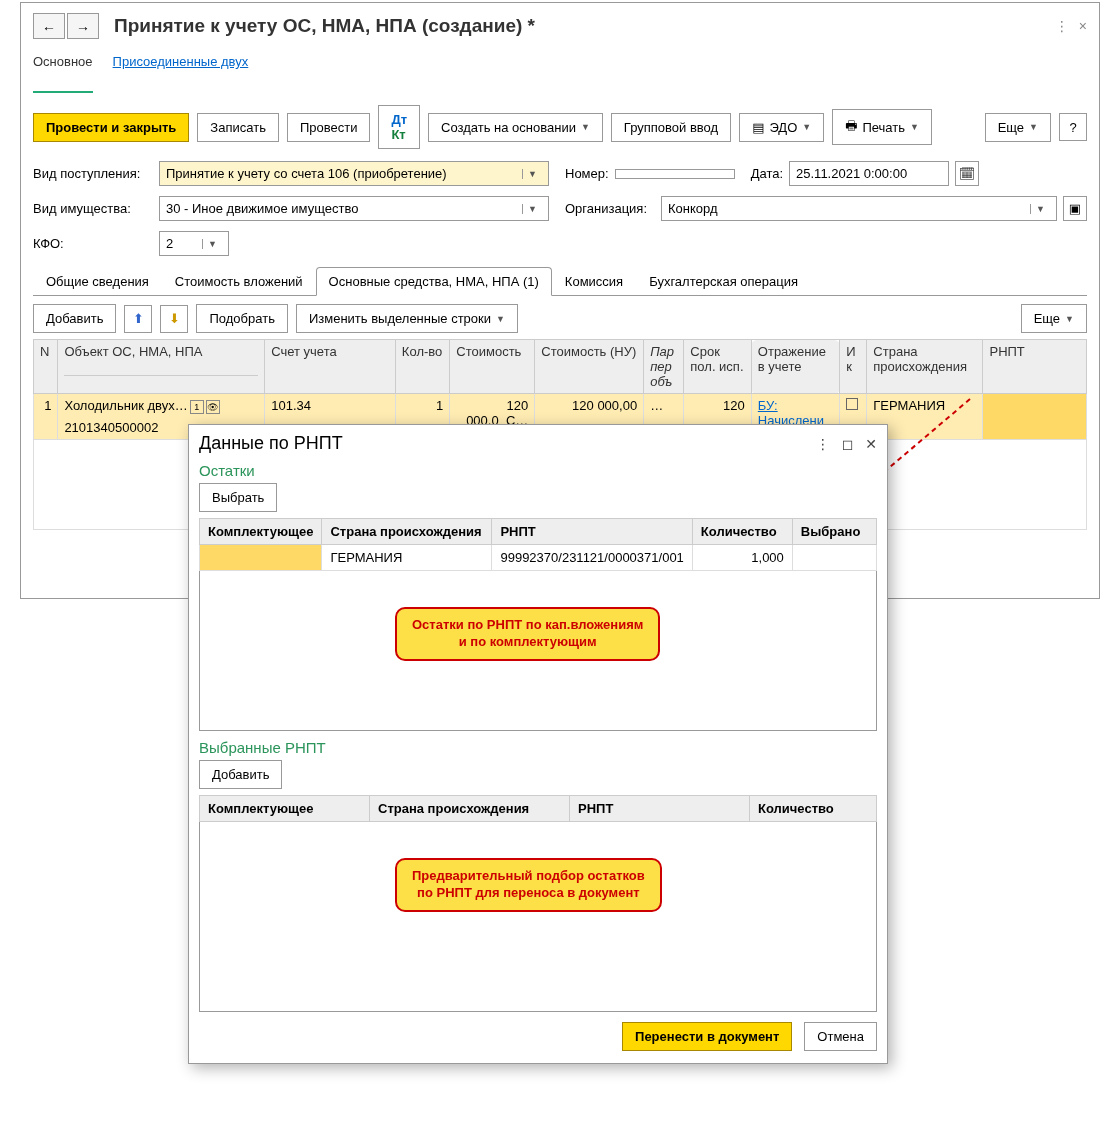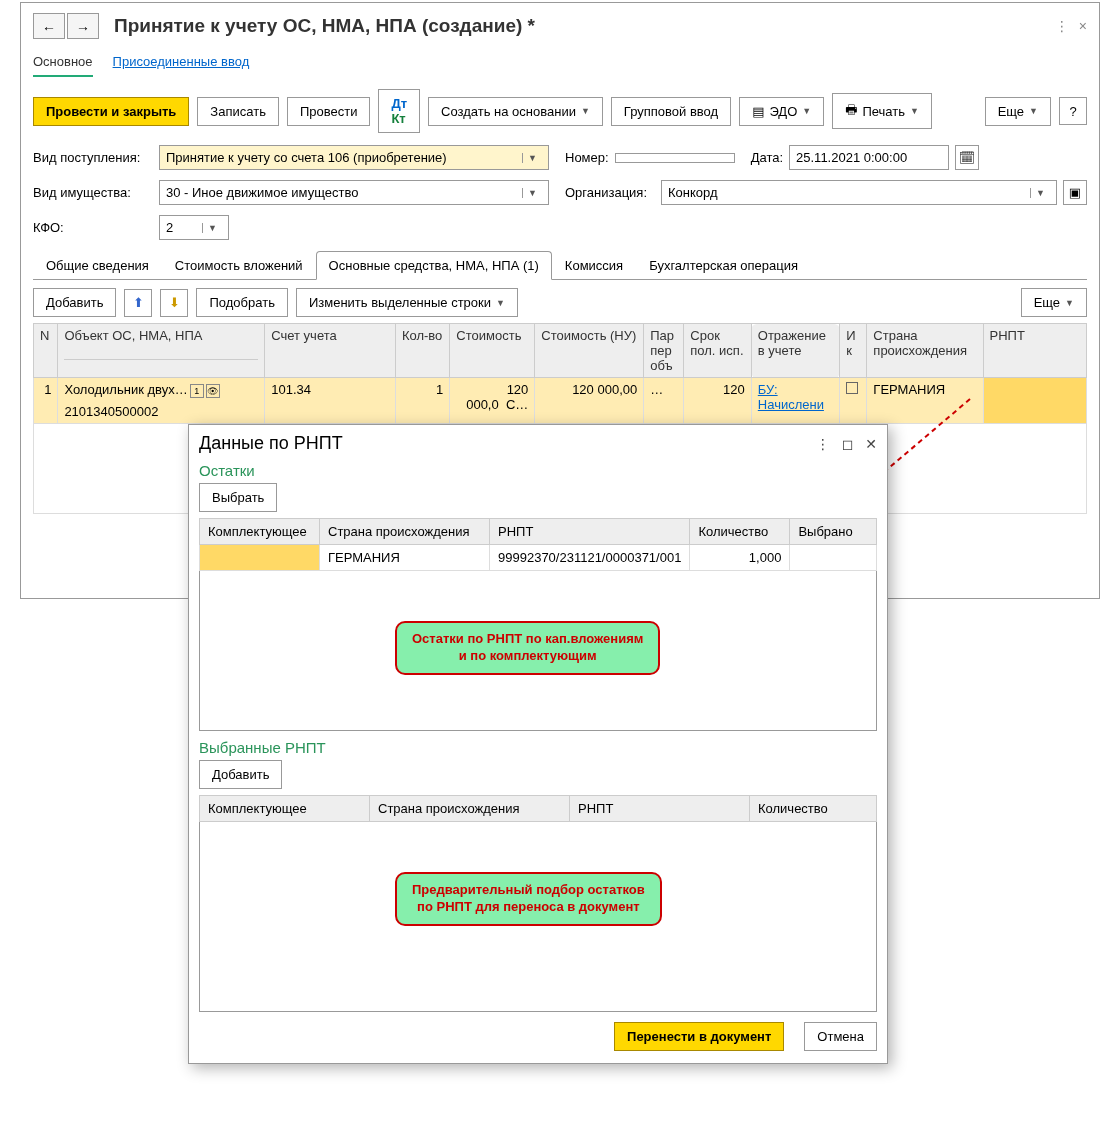--- a/index.html
+++ b/index.html
@@ -7,21 +7,21 @@
   .outer { width: 1120px; height: 1135px; position: relative; background: #fff; }
   .main-window { width: 1080px; border: 1px solid #999; margin: 2px auto; background: #fff; padding: 10px 12px 0 12px; height: 597px; overflow: hidden; }
   .titlebar { display: flex; align-items: center; margin-bottom: 10px; }
   .nav-arrows { display: flex; gap: 2px; margin-right: 15px; }
   .nav-btn { width: 32px; height: 26px; border: 1px solid #999; background: #f5f5f5; cursor: pointer; display: flex; align-items: center; justify-content: center; font-size: 14px; }
   .page-title { font-size: 19px; color: #333; font-weight: bold; flex: 1; }
   .title-icons { display: flex; gap: 10px; color: #888; }
   .title-icon { cursor: pointer; font-size: 14px; }
   .nav-links { display: flex; gap: 20px; padding: 5px 0 12px 0; }
   .nav-link { cursor: pointer; }
-  .nav-link.active { color: #333; border-bottom: 2px solid #2a7; padding-bottom: 6px; }
+  .nav-link.active { color: #333; border-bottom: 2px solid #2a7; padding-bottom: 22px; }
   .nav-link.link { color: #0066cc; text-decoration: underline; }
   .toolbar { display: flex; gap: 8px; margin-bottom: 12px; align-items: center; }
   .btn { border: 1px solid #999; background: #fff; padding: 6px 12px; cursor: pointer; display: inline-flex; align-items: center; gap: 5px; white-space: nowrap; }
   .btn-yellow { background: #ffd800; border: 1px solid #a88800; font-weight: bold; }
   .btn-eshe { margin-left: auto; }
   .btn .drop { font-size: 9px; color: #555; }
   .icon-dtkt { font-size: 10px; }
   .icon-dt { color: #0066cc; font-weight: bold; }
   .icon-kt { color: #15803d; font-weight: bold; }
   .form-row { display: flex; align-items: center; gap: 6px; margin-bottom: 10px; }
@@ -46,26 +46,26 @@
   .checkbox { width: 12px; height: 12px; border: 1px solid #666; display: inline-block; }
   .mini-icon { display: inline-block; width: 14px; height: 14px; border: 1px solid #888; font-size: 9px; text-align: center; line-height: 12px; margin-left: 2px; }
   
   .dialog { position: absolute; left: 188px; top: 422px; width: 700px; border: 1px solid #999; background: #fff; box-shadow: 4px 4px 14px rgba(0,0,0,0.3); padding: 8px 10px 12px 10px; }
   .dlg-title-row { display: flex; align-items: center; }
   .dlg-title { font-size: 18px; flex: 1; }
   .dlg-icons { display: flex; gap: 12px; }
   .dlg-icon { cursor: pointer; font-size: 14px; color: #444; }
   .section-title { color: #2a945a; font-size: 15px; margin: 8px 0 4px 0; }
   .inner-table { width: 100%; border-collapse: collapse; border: 1px solid #999; margin-top: 6px; }
-  .inner-table th { background: #eee; border: 1px solid #ccc; padding: 5px 8px; text-align: left; font-weight: normal; }
+  .inner-table th { background: #eee; border: 1px solid #ccc; padding: 5px 8px; text-align: left; font-weight: bold; }
   .inner-table td { border: 1px solid #ddd; padding: 5px 8px; }
   .table-body-area { border: 1px solid #999; border-top: none; height: 160px; }
   .table-body-area2 { border: 1px solid #999; border-top: none; height: 190px; }
-  .callout { position: absolute; border: 2.5px solid #cc0000; border-radius: 10px; padding: 8px 15px; color: #cc0000; font-weight: bold; text-align: center; background: #86efac; font-size: 14px; line-height: 1.3; margin-top: 14px; }
-  .dlg-footer { display: flex; justify-content: flex-end; gap: 20px; margin-top: 10px; }
+  .callout { position: absolute; border: 2.5px solid #cc0000; border-radius: 10px; padding: 8px 15px; color: #cc0000; font-weight: bold; text-align: center; background: #fde047; font-size: 14px; line-height: 1.3; }
+  .dlg-footer { display: flex; justify-content: flex-end; gap: 12px; margin-top: 10px; }
   .arrow-svg { position: absolute; }
   .q-btn { border: 1px solid #999; width: 28px; height: 28px; display: flex; align-items: center; justify-content: center; cursor: pointer; }
 </style>
 </head>
 <body>
 
 <div class="outer">
   <div class="main-window">
 
     <div class="titlebar">
@@ -75,21 +75,21 @@
       </div>
       <div class="page-title">Принятие к учету ОС, НМА, НПА (создание) *</div>
       <div class="title-icons">
         <span class="title-icon">⋮</span>
         <span class="title-icon">×</span>
       </div>
     </div>
 
     <div class="nav-links">
       <span class="nav-link active">Основное</span>
-      <span class="nav-link link">Присоединенные ввод</span>
+      <span class="nav-link link">Присоединенные двух</span>
     </div>
 
     <div class="toolbar">
       <div class="btn btn-yellow">Провести и закрыть</div>
       <div class="btn">Записать</div>
       <div class="btn">Провести</div>
       <div class="btn">
           <span class="icon-dtkt"><span class="icon-dt">Дт</span><br><span class="icon-kt">Кт</span></span>
         </div>
       <div class="btn">
@@ -179,21 +179,21 @@
         <tr>
           <th style="width:20px;">N</th>
           <th style="width:190px;">
               <div>Объект ОС, НМА, НПА</div>
               <div style="border-top:1px solid #ccc;margin-top:16px;height:14px;"></div>
             </th>
           <th style="width:120px;">Счет учета</th>
           <th style="width:50px;">Кол-во</th>
           <th style="width:75px;">Стоимость</th>
           <th style="width:100px;">Стоимость (НУ)</th>
-          <th style="width:36px;">Пар пер объ</th>
+          <th style="width:36px;font-style:italic;">Пар пер объ</th>
           <th style="width:62px;">Срок пол. исп.</th>
           <th style="width:80px;border-radius:6px;">Отражение в учете</th>
           <th style="width:20px;">И к</th>
           <th style="width:105px;">Страна происхождения</th>
           <th style="width:95px;">РНПТ</th>
         </tr>
       </thead>
       <tbody>
         <tr class="selected">
           <td class="num-r">1</td>

